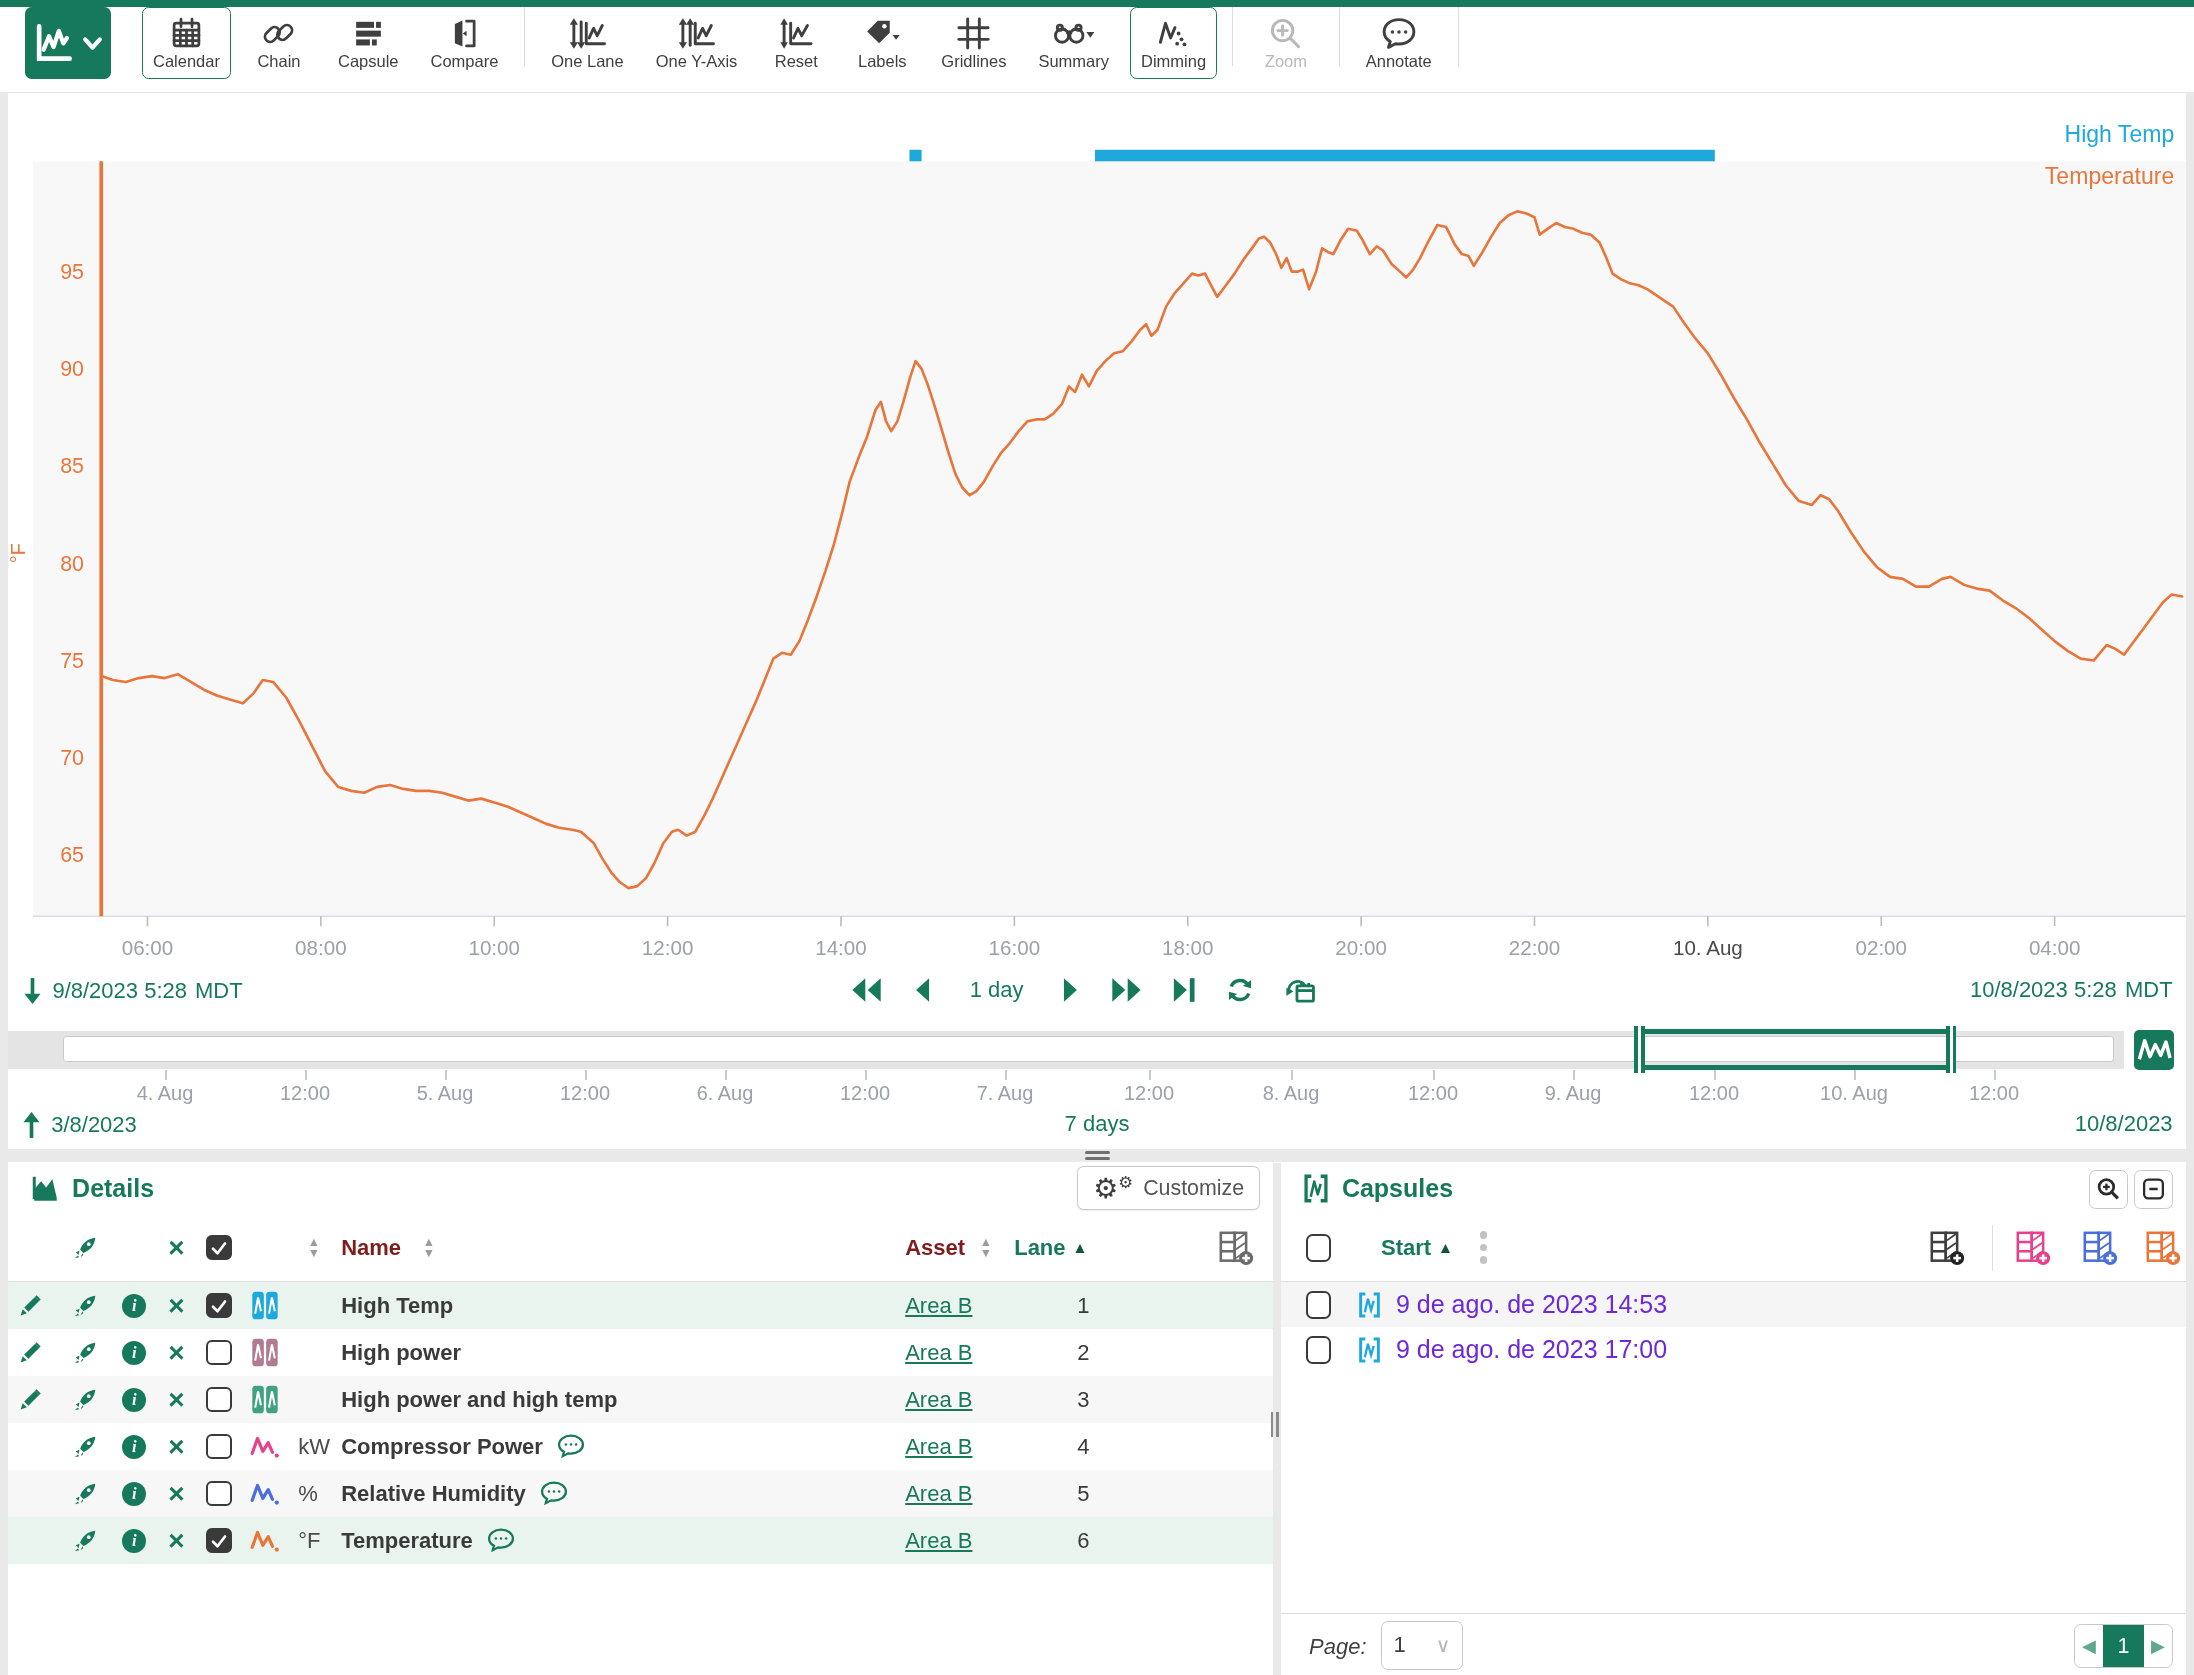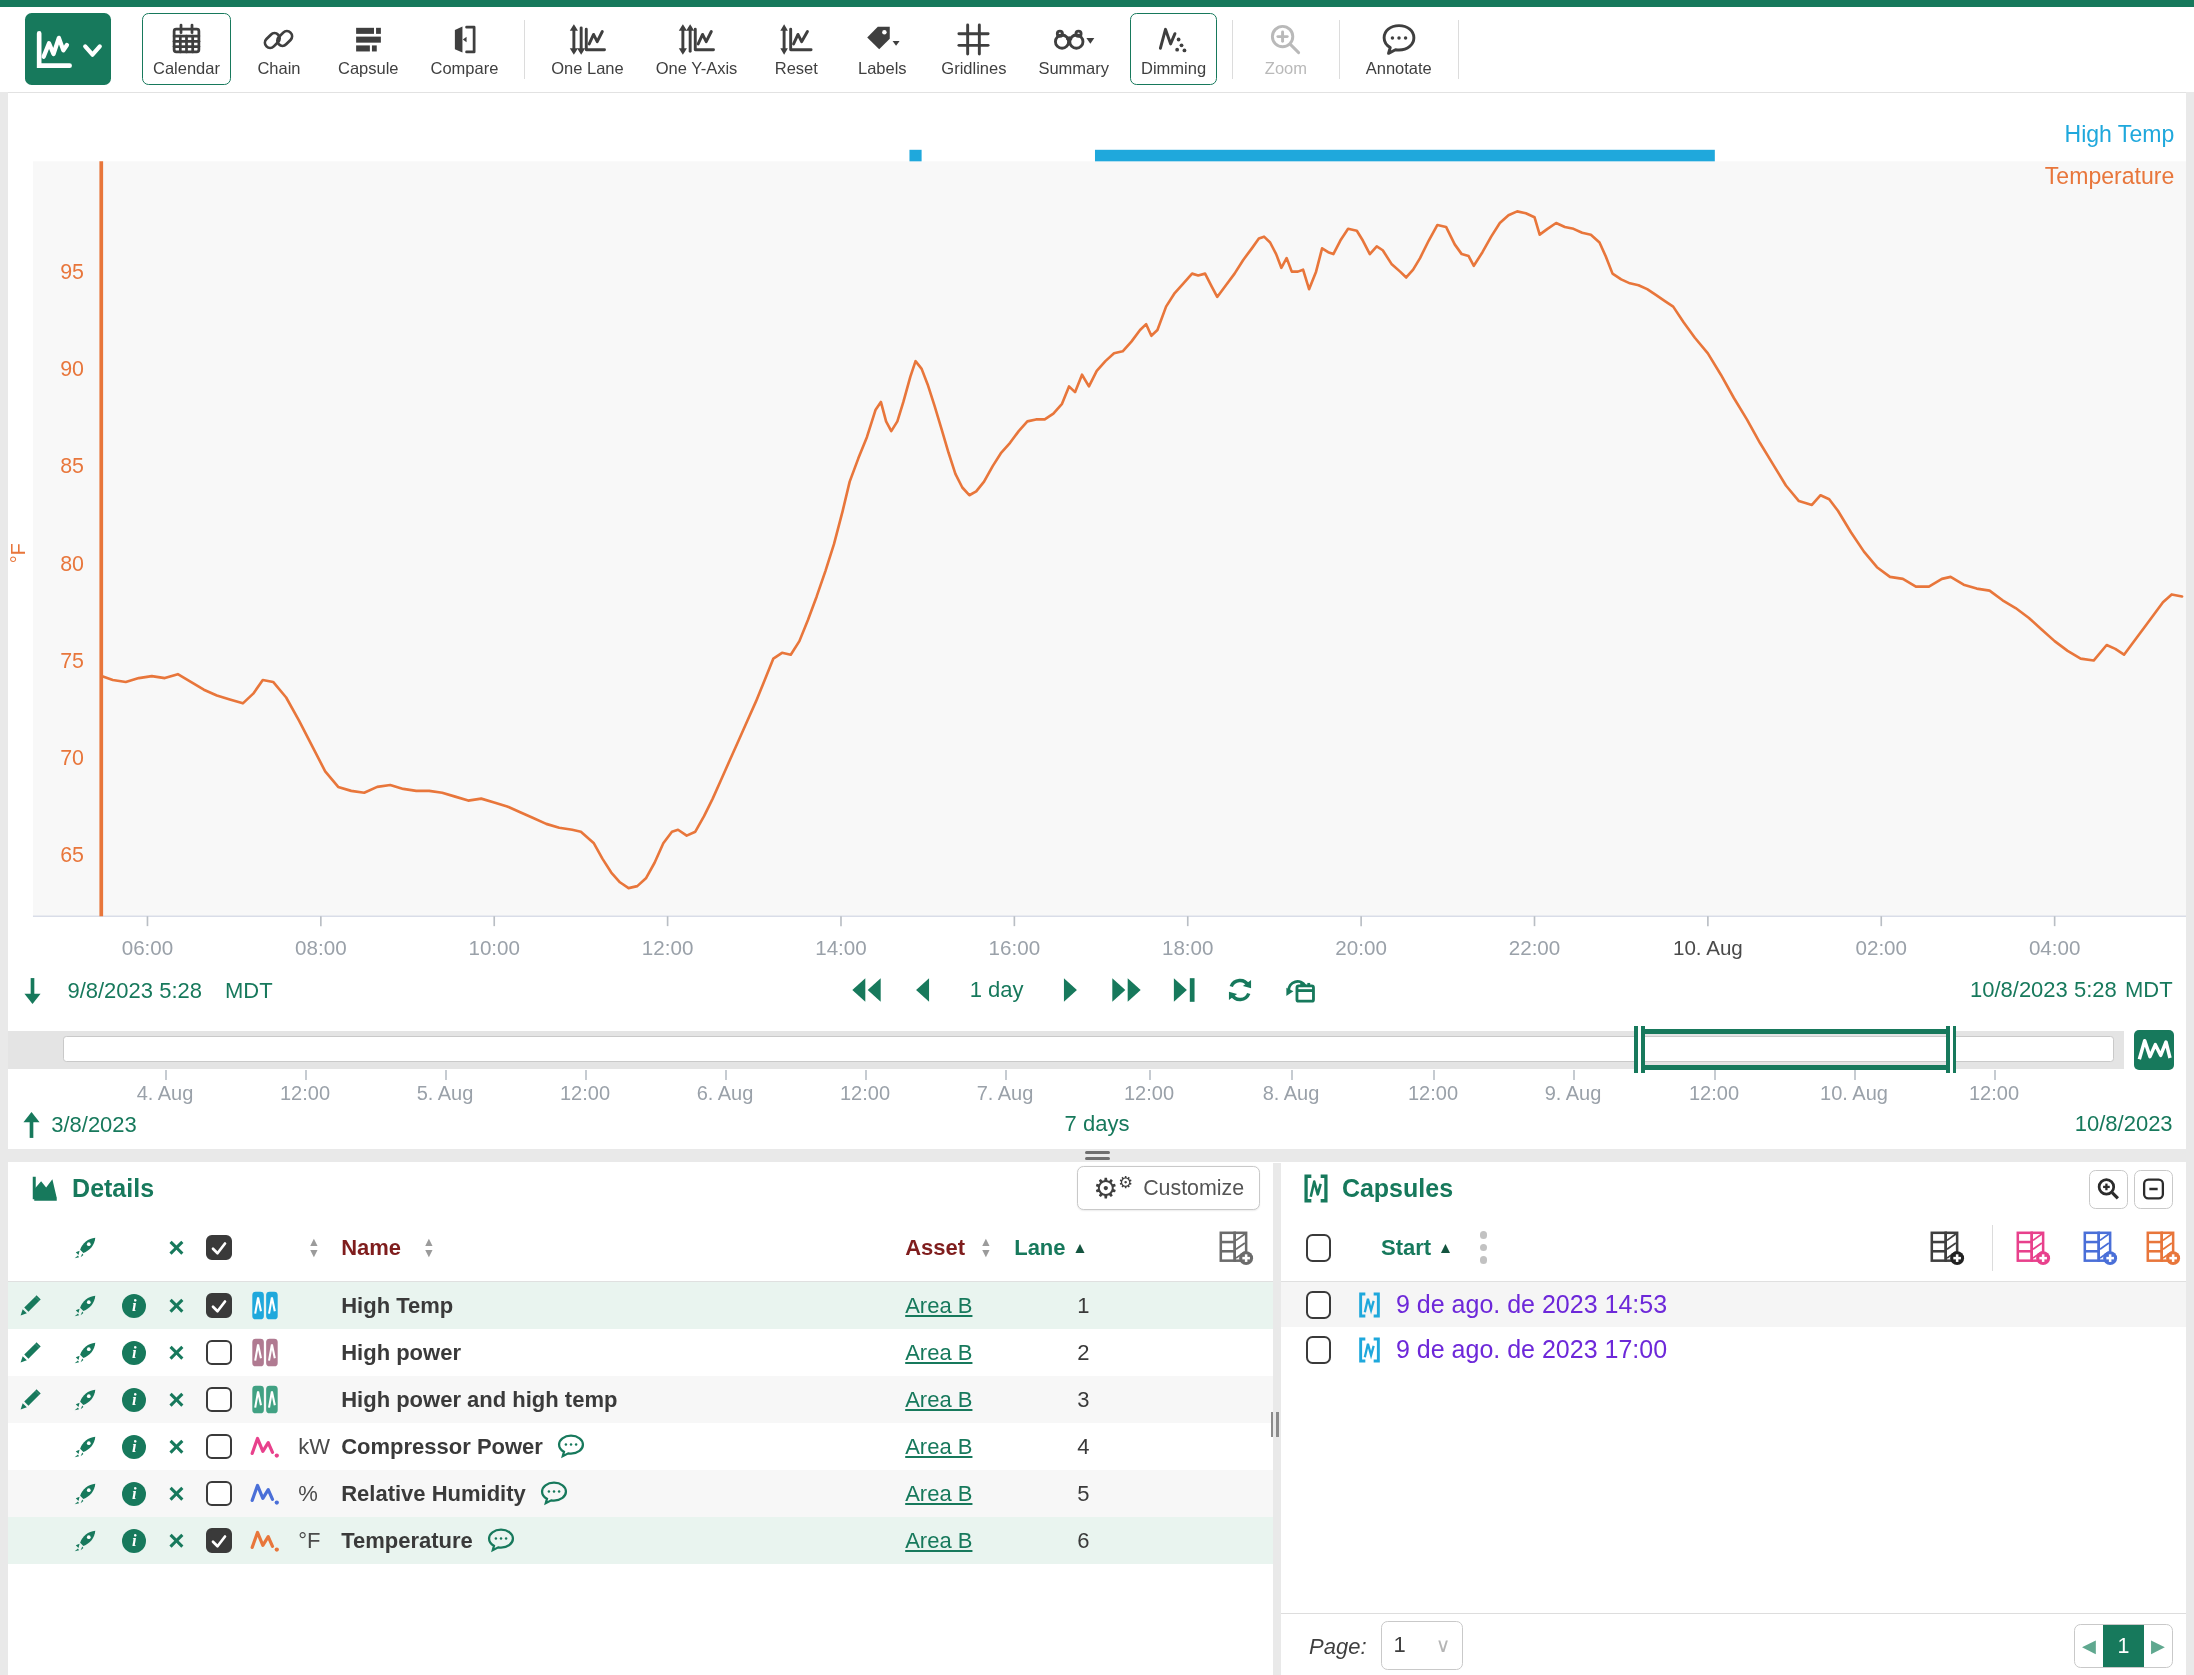--- a/index.html
+++ b/index.html
@@ -6,21 +6,21 @@
   html,body { margin:0; padding:0; }
   body {
     width:2194px; height:1676px; position:relative; overflow:hidden;
     background:#ffffff; font-family:"Liberation Sans", sans-serif; color:#3f3f3f;
   }
 
   
   .topstrip { position:absolute; top:0; left:0; width:2194px; height:6.6px; background:#17795C; }
   .toolbar {
     position:absolute; top:6.6px; left:0; width:2194px; height:86px; background:#fff;
-    border-bottom:0.8px solid #e2e2e2; display:flex; align-items:center; padding-left:25px;
+    border-bottom:0.8px solid #e2e2e2; display:flex; align-items:flex-start; padding-left:25px;
   }
   .trend-btn {
     width:86px; height:72px; background:#17795C; border:none; border-radius:6.6px;
     display:flex; align-items:center; justify-content:center; gap:5px; margin-right:26px; cursor:pointer;
   }
   .tbtn {
     background:none; border:1.6px solid transparent; border-radius:6.6px; height:72px; min-width:76px;
     display:flex; flex-direction:column; align-items:center; justify-content:space-between;
     padding:8.2px 10px 6.6px 10px; font-family:inherit; font-size:16.5px; color:#3f3f3f; margin:0 5px; cursor:pointer;
   }
@@ -31,21 +31,21 @@
   .tb-sep { width:0.8px; height:59px; background:#dcdcdc; margin:0 10px; }
   .ticon { stroke:#3f3f3f; fill:none; stroke-width:2; stroke-linecap:round; stroke-linejoin:round; }
   .ticon-fill { fill:#3f3f3f; stroke:none; }
   .dis .ticon { stroke:#b9b9b9; }
 
   
   #chart-svg { position:absolute; top:92px; left:0; }
 
   
   .range-row { position:absolute; top:965px; left:0; width:2194px; height:61px; color:#17795C; font-size:22px; }
-  .rr-left { position:absolute; left:21.4px; top:11.5px; display:flex; align-items:center; gap:23px; }
+  .rr-left { position:absolute; left:21.4px; top:11.5px; display:flex; align-items:center; gap:8px; }
   .rr-right { position:absolute; right:21.4px; top:11.5px; display:flex; align-items:center; gap:8.2px; }
   .rr-center { position:absolute; left:848px; top:6.6px; width:535px; display:flex; align-items:center; gap:23px; }
   .navbtn { background:none; border:none; padding:3.3px; cursor:pointer; display:flex; align-items:center; }
   .step-label { font-size:22px; color:#17795C; margin:0 11.5px; white-space:nowrap; }
 
   
   .timeline { position:absolute; top:1029px; left:0; width:2132px; height:82px; }
   .tl-track { position:absolute; left:8.2px; right:8.2px; top:1.6px; height:38px; background:#e4e4e4; }
   .tl-inner { position:absolute; left:63px; width:2051px; top:7.4px; height:25.5px; background:#fff; border:0.8px solid #c9c9c9; border-radius:3.3px; }
   .tl-sel { position:absolute; left:1637px; width:316px; top:0px; height:41px; border:5.8px solid #17795C; background:transparent; cursor:ew-resize; }

